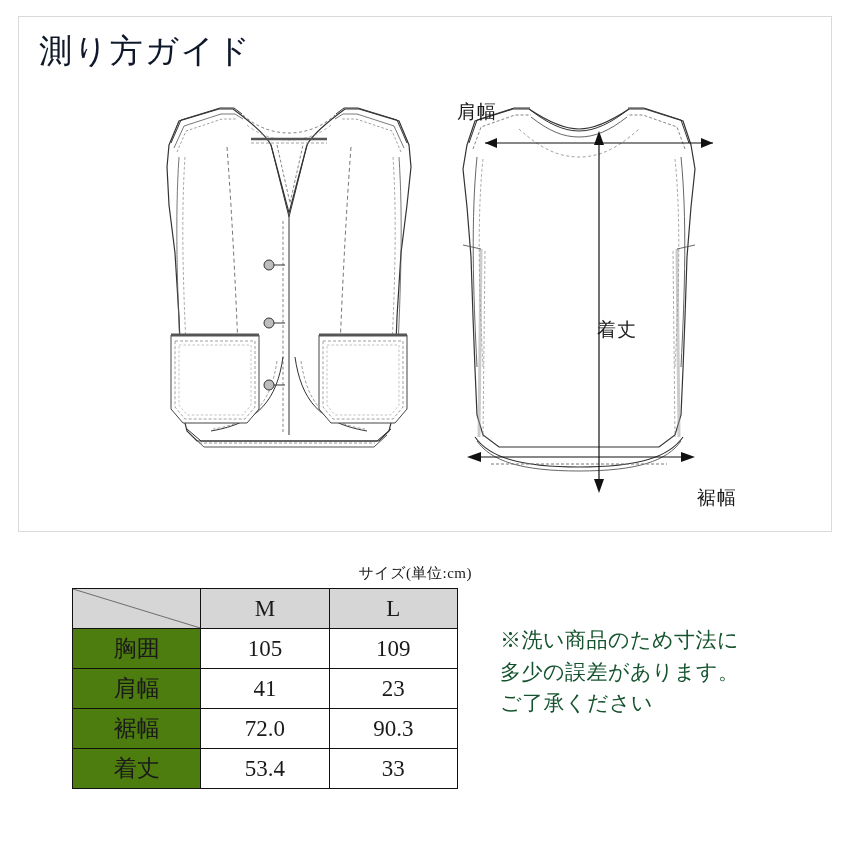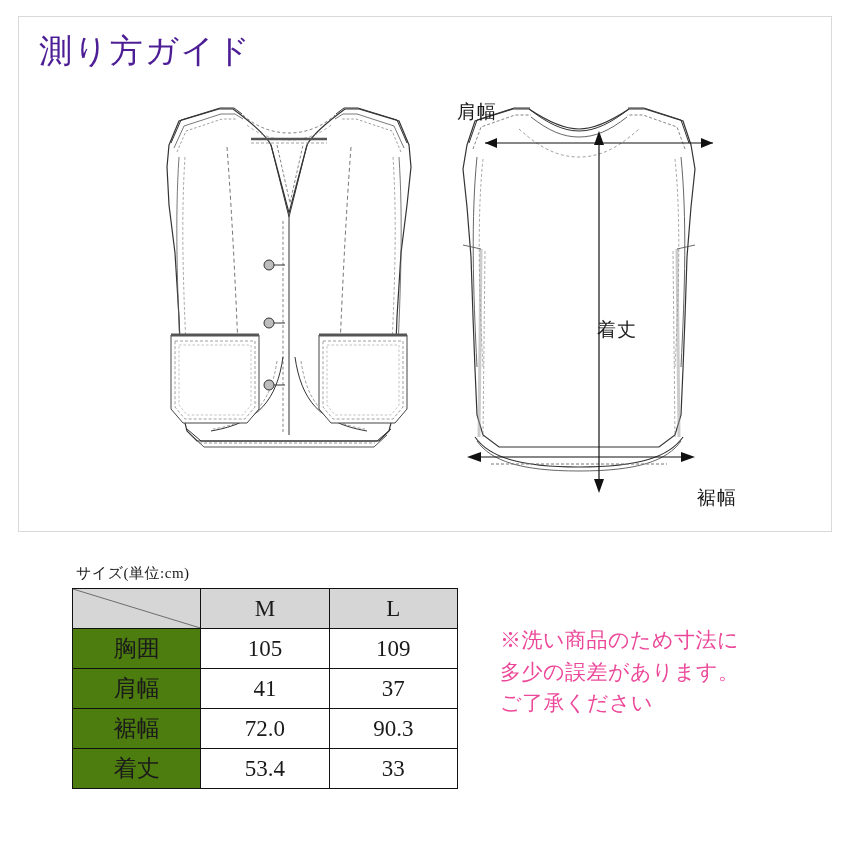--- a/index.html
+++ b/index.html
@@ -27,21 +27,21 @@
     box-sizing: border-box;
     background: #ffffff;
   }
 
   #guide-title {
     position: absolute;
     left: 20px;
     top: 12px;
     font-size: 33px;
     letter-spacing: 2px;
-    color: #4c1d95;
+    color: #0f172a;
     font-family: Liberation Mono, monospace;
     white-space: nowrap;
   }
 
   #illustrations {
     position: absolute;
     left: 0;
     top: 0;
     width: 814px;
     height: 516px;
@@ -66,20 +66,21 @@
     left: 72px;
     top: 564px;
     width: 400px;
   }
   #size-caption {
     font-size: 15px;
     letter-spacing: 0.5px;
     margin: 0 0 5px 4px;
     font-family: "Liberation Serif", "DejaVu Serif", serif;
     white-space: nowrap;
+    text-align: right;
   }
   table#size-table {
     border-collapse: collapse;
     border-spacing: 0;
     width: 386px;
     table-layout: fixed;
   }
   table#size-table td {
     border: 1.5px solid #111111;
     text-align: center;
@@ -117,21 +118,21 @@
   
   #size-note {
     position: absolute;
     left: 500px;
     top: 625px;
     width: 310px;
     font-size: 21px;
     line-height: 1.5;
     letter-spacing: 0.5px;
     font-family: "Liberation Serif", "DejaVu Serif", serif;
-    color: #ec4899;
+    color: #14532d;
     white-space: pre-line;
   }
 </style>
 </head>
 <body>
 
 <div id="guide-panel">
 
   <div id="guide-title">測り方ガイド</div>
 
@@ -292,21 +293,21 @@
         <td class="head-cell">L</td>
       </tr>
       <tr>
         <td class="row-label">胸囲</td>
         <td class="val-cell">105</td>
         <td class="val-cell">109</td>
       </tr>
       <tr>
         <td class="row-label">肩幅</td>
         <td class="val-cell">41</td>
-        <td class="val-cell">37</td>
+        <td class="val-cell">23</td>
       </tr>
       <tr>
         <td class="row-label">裾幅</td>
         <td class="val-cell">72.0</td>
         <td class="val-cell">90.3</td>
       </tr>
       <tr>
         <td class="row-label">着丈</td>
         <td class="val-cell">53.4</td>
         <td class="val-cell">33</td>

